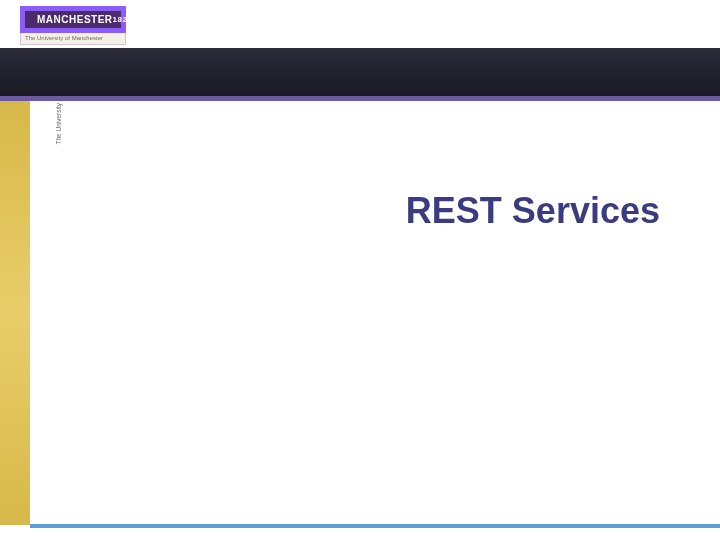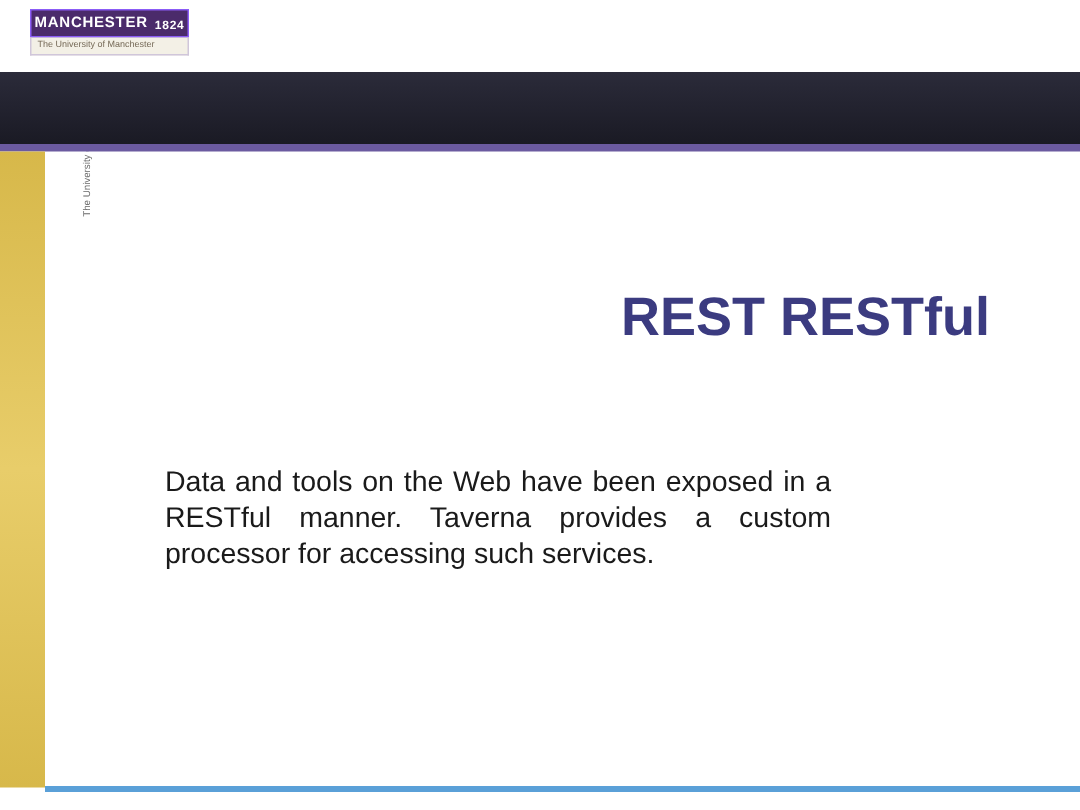--- a/index.html
+++ b/index.html
@@ -20,25 +20,25 @@
     height: 40px;
     display: flex;
     flex-direction: column;
   }
   .logo-top {
     background: #4b2b6b;
     color: #fff;
     font-weight: bold;
     font-size: 10px;
     letter-spacing: 0.5px;
-    padding: 3px 2px;
+    padding: 3px 12px;
     display: flex;
     justify-content: space-between;
-    align-items: flex-end;
-    border: 1px solid #8b5cf6;
+    align-items: center;
+    border: 5px solid #8b5cf6;
   }
   .logo-top .year { font-size: 8px; font-weight: bold; }
   .logo-bottom {
     background: #f3f0e6;
     color: #766a58;
     font-size: 6px;
     padding: 2px 4px 3px 4px;
     border: 1px solid #d0c6da;
     border-top: none;
   }
@@ -127,17 +127,16 @@
   </div>
 
   <div class="vertical-text">The University
 of Manchester</div>
 
   <div class="nav-bar"></div>
   <div class="purple-line"></div>
   <div class="gold-bar"></div>
   <div class="bottom-line"></div>
 
-  <div class="title">REST RESTful</div>
+  <div class="title">REST Services</div>
 
-  <div class="body-text">Data and tools on the Web have been exposed in a RESTful manner. Taverna provides a custom processor for accessing such services.</div>
 
 </div>
 
 </body></html>

